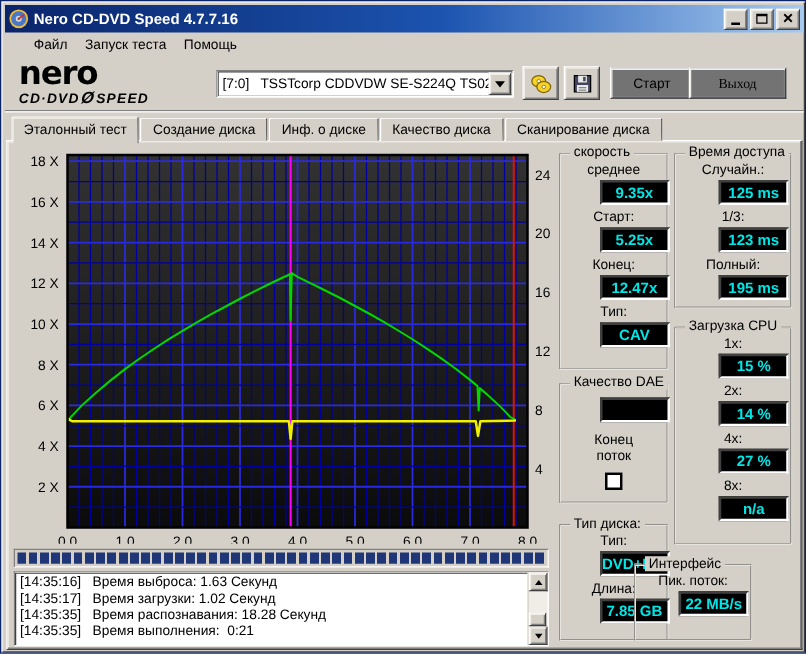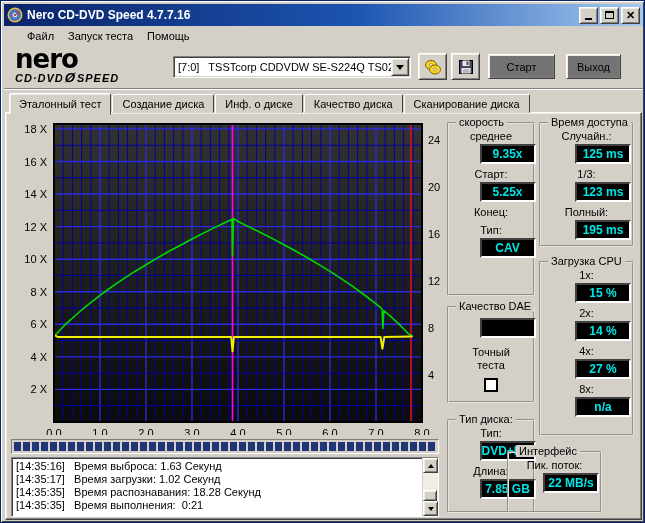--- a/index.html
+++ b/index.html
@@ -137,21 +137,21 @@
     <svg width="16" height="16" viewBox="0 0 16 16">
       <rect x="1.5" y="1.5" width="13" height="13" fill="#44445e" stroke="#000"></rect>
       <rect x="4.5" y="1.5" width="7" height="5.5" fill="#e8e8e8"></rect>
       <rect x="8.5" y="2.5" width="2" height="3.5" fill="#44445e"></rect>
       <rect x="3.5" y="9" width="9" height="5.5" fill="#e8e8e8"></rect>
       <line x1="5" y1="11" x2="11" y2="11" stroke="#888"></line>
       <line x1="5" y1="13" x2="11" y2="13" stroke="#888"></line>
     </svg>
   </button>
   <button class="pushbtn" style="left:487px;width:67px;">Старт</button>
-  <button class="pushbtn" style="left:565px;width:55px;">Выход</button>
+  <button class="pushbtn" style="left:550px;width:78px;font-family:Liberation Serif, serif;">Выход</button>
 
   <div class="sep"></div>
 
   <div class="tabs" id="tabs">
       <div class="tab active">Эталонный тест</div>
       <div class="tab">Создание диска</div>
       <div class="tab">Инф. о диске</div>
       <div class="tab">Качество диска</div>
       <div class="tab">Сканирование диска</div>
     </div>
@@ -278,32 +278,33 @@
         <div class="fld">
           <div class="flabel">среднее</div>
           <div class="lcd">9.35x</div>
         </div>
         <div class="fld">
           <div class="flabel">Старт:</div>
           <div class="lcd">5.25x</div>
         </div>
         <div class="fld">
           <div class="flabel">Конец:</div>
+          <div class="lcd">12.47x</div>
         </div>
         <div class="fld">
           <div class="flabel">Тип:</div>
           <div class="lcd">CAV</div>
         </div>
       </div>
   </div>
   <div class="group" style="left:446px;top:305px;width:88px;height:97px;">
     <span class="gtitle">Качество DAE</span>
     <div class="g-dae-body">
       <div class="lcd"></div>
-      <div class="flabel two">Точный теста</div>
+      <div class="flabel two">Конец поток</div>
       <div class="checkbox"></div>
     </div>
   </div>
   <div class="group" style="left:446px;top:418px;width:88px;height:94px;">
     <span class="gtitle">Тип диска:</span>
     <div class="gfields">
         <div class="fld">
           <div class="flabel">Тип:</div>
           <div class="lcd">DVD+R DL</div>
         </div>

